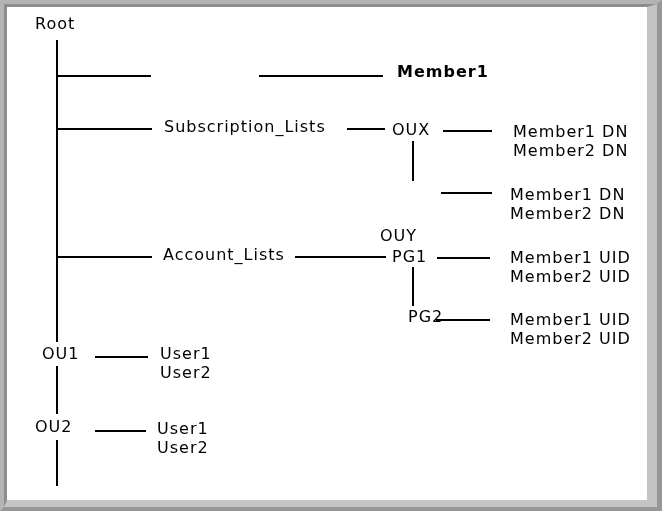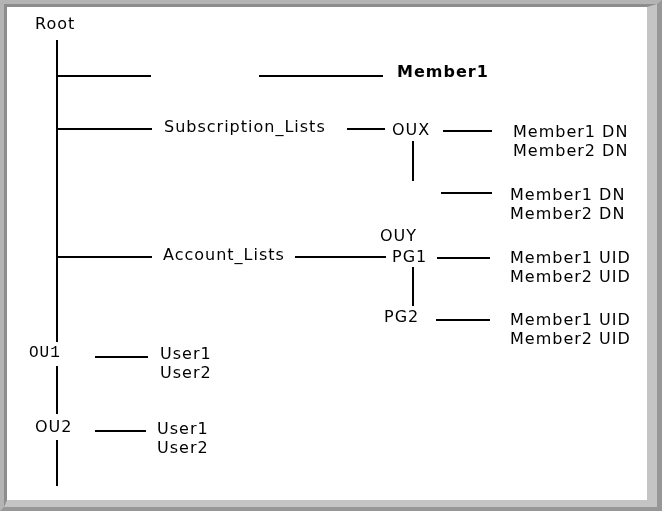--- a/index.html
+++ b/index.html
@@ -59,22 +59,22 @@
 
 <div class="figure">
   <div class="figure-inner">
     <div class="canvas">
         <div class="label" style="left: 35px; top: 14px;">Root</div>
         <div class="label" style="left: 164px; top: 117px;">Subscription_Lists</div>
         <div class="label" style="left: 163px; top: 245px;">Account_Lists</div>
         <div class="label" style="left: 392px; top: 120px;">OUX</div>
         <div class="label" style="left: 380px; top: 182px; margin-top: 44px;">OUY</div>
         <div class="label" style="left: 392px; top: 247px;">PG1</div>
-        <div class="label" style="left: 384px; top: 307px;">PG2</div>
-        <div class="label" style="left: 29px; top: 344px; font-family: Liberation Mono, monospace;">OU1</div>
+        <div class="label" style="left: 408px; top: 307px;">PG2</div>
+        <div class="label" style="left: 42px; top: 344px;">OU1</div>
         <div class="label" style="left: 35px; top: 417px;">OU2</div>
         <div class="label" style="left: 397px; top: 62px; font-weight: bold;"><div>Member1</div></div>
         <div class="label" style="left: 513px; top: 122px;"><div>Member1 DN</div><div>Member2 DN</div></div>
         <div class="label" style="left: 510px; top: 185px;"><div>Member1 DN</div><div>Member2 DN</div></div>
         <div class="label" style="left: 510px; top: 248px;"><div>Member1 UID</div><div>Member2 UID</div></div>
         <div class="label" style="left: 510px; top: 310px;"><div>Member1 UID</div><div>Member2 UID</div></div>
         <div class="label" style="left: 160px; top: 344px;"><div>User1</div><div>User2</div></div>
         <div class="label" style="left: 157px; top: 419px;"><div>User1</div><div>User2</div></div>
         <div class="hline" style="left: 57px; top: 75px; width: 94px;"></div>
         <div class="hline" style="left: 259px; top: 75px; width: 124px;"></div>

